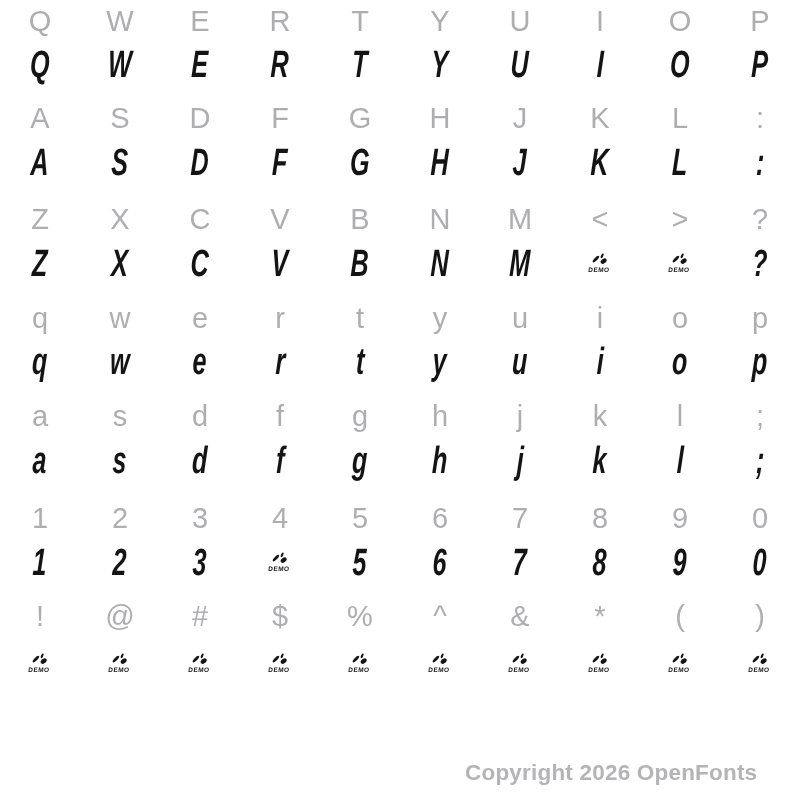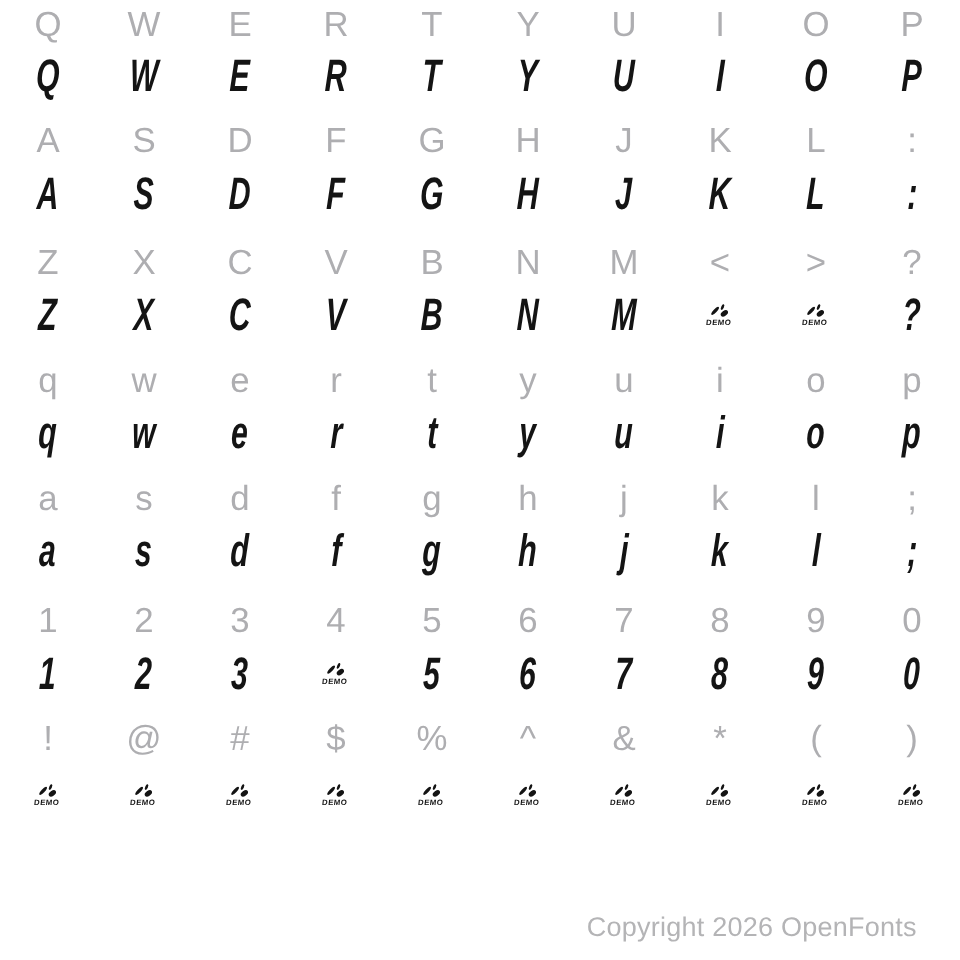--- a/index.html
+++ b/index.html
@@ -62,27 +62,28 @@
     font-family: "Liberation Sans", sans-serif;
     font-size: 6.5px;
     font-weight: 700;
     letter-spacing: 0.4px;
     line-height: 1;
     margin-top: 1px;
     color: var(--ink, #141414);
   }
   .copyright {
     position: absolute;
-    left: 489px;
+    left: 465px;
     top: 759px;
     font-size: 22.5px;
     line-height: 1.2;
     letter-spacing: 0.2px;
     color: var(--copy-gray, #b4b4b6);
     white-space: pre;
+    font-weight: bold;
   }
 </style>
 </head>
 <body>
 
 <div class="sheet" style="--bg: #ffffff; --ref-gray: #aeaeb1; --ink: #141414; --copy-gray: #b4b4b6;">
   <div id="rows-root">
       <div class="glyph-row reference" style="top: -9px;">
         <span class="glyph-cell">
           <span class="glyph-text">Q</span>

